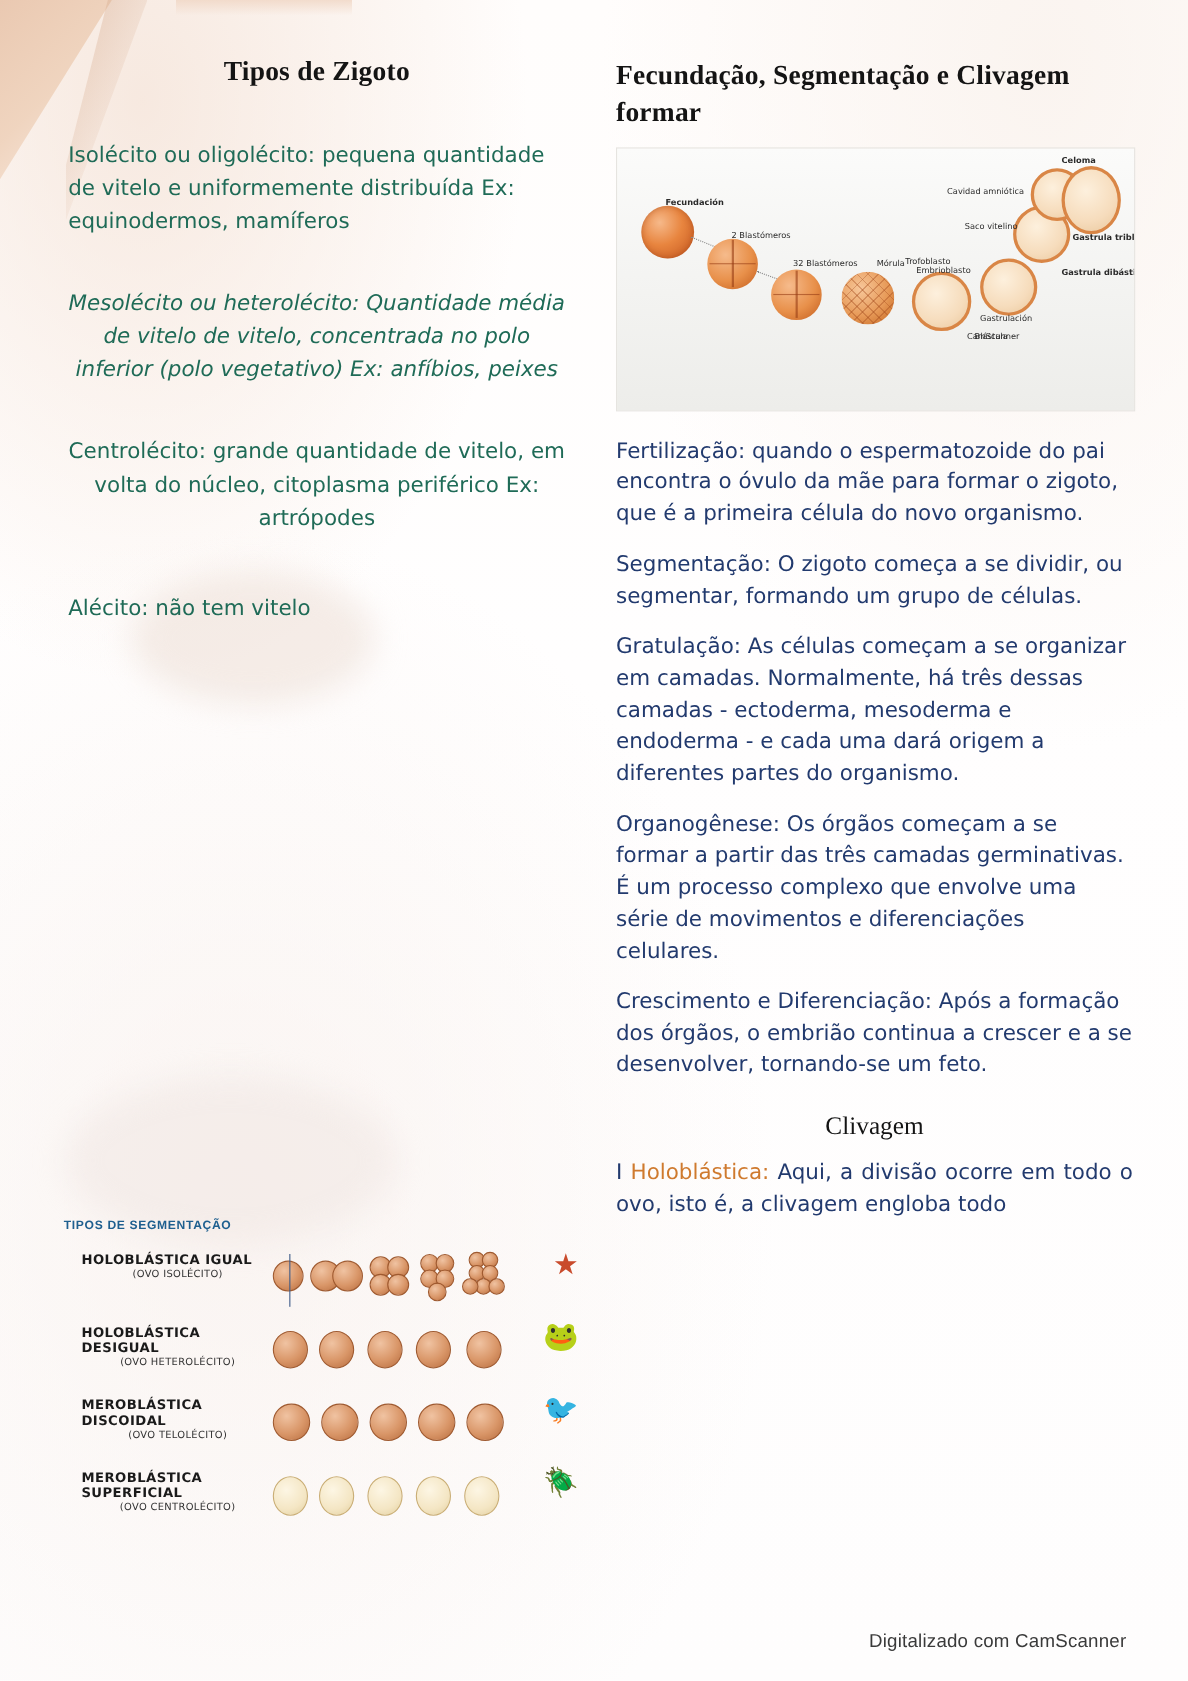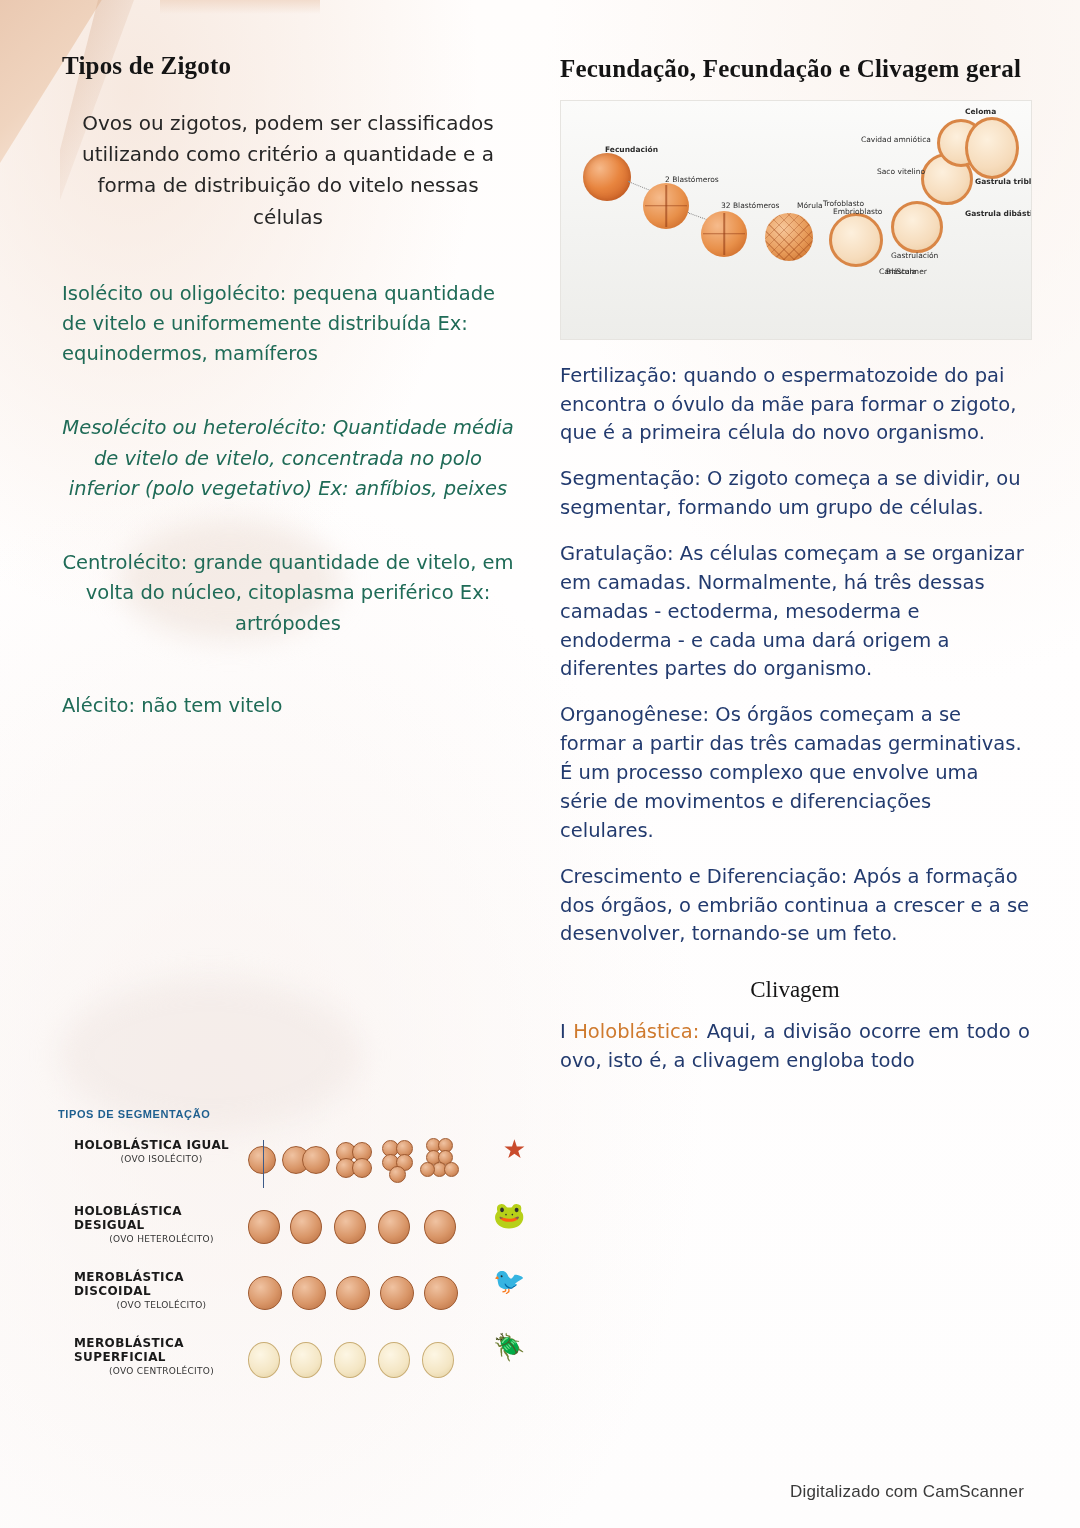--- a/index.html
+++ b/index.html
@@ -74,20 +74,21 @@
     position: absolute;
     left: 560px;
     top: 52px;
     width: 470px;
   }
 
   h1.title-serif {
     font-family: "Liberation Serif", serif;
     font-weight: bold;
     font-size: 25px;
+    text-align: center;
     margin: 0 0 18px 0;
     color: #141414;
     letter-spacing: .2px;
   }
   h1.title-serif.left-al {
     text-align: left;
     line-height: 1.35;
     margin-bottom: 14px;
   }
 
@@ -309,21 +310,20 @@
 <div class="top-strip"></div>
 
 <div class="smudge" style="left:120px; top:520px; width:220px; height:120px; background:rgba(236,222,214,.55);"></div>
 <div class="smudge" style="left:60px; top:980px; width:300px; height:150px; background:rgba(240,230,226,.5);"></div>
 
 <div class="content">
 
   <div class="col-left">
     <h1 class="title-serif">Tipos de Zigoto</h1>
 
-    <div class="hand intro">Ovos ou zigotos, podem ser classificados utilizando como critério a quantidade e a forma de distribuição do vitelo nessas células</div>
 
     <div class="hand para-green g1 sp-1">Isolécito ou oligolécito: pequena quantidade de vitelo e uniformemente distribuída Ex: equinodermos, mamíferos</div>
     <div class="hand para-green g2 sp-2">Mesolécito ou heterolécito: Quantidade média de vitelo de vitelo, concentrada no polo inferior (polo vegetativo) Ex: anfíbios, peixes</div>
     <div class="hand para-green g4 sp-4">Centrolécito: grande quantidade de vitelo, em volta do núcleo, citoplasma periférico Ex: artrópodes</div>
     <div class="hand para-green g5 sp-5">Alécito: não tem vitelo</div>
   </div>
 
   <div class="figure-seg">
     <div class="seg-title">TIPOS DE SEGMENTAÇÃO</div>
 
@@ -397,21 +397,21 @@
         <div class="cell light" style="left:42px; top:12px; width:30px; height:34px;"></div>
         <div class="cell light" style="left:86px; top:12px; width:30px; height:34px;"></div>
         <div class="cell light" style="left:130px; top:12px; width:30px; height:34px;"></div>
         <div class="cell light" style="left:174px; top:12px; width:30px; height:34px;"></div>
       </div>
       <div class="animal">🪲</div>
     </div>
   </div>
 
   <div class="col-right">
-    <h1 class="title-serif left-al">Fecundação, Fecundação e Clivagem geral</h1>
+    <h1 class="title-serif left-al">Fecundação, Segmentação e Clivagem formar</h1>
 
     <div class="figure-embryo">
 
       <div class="emb" style="left:22px; top:52px; width:48px; height:48px;"></div>
       <div class="emb-label b" style="left:44px; top:44px;">Fecundación</div>
       <div class="dotline" style="left:66px; top:86px; width:32px; transform:rotate(22deg);"></div>
 
       <div class="emb-cross" style="left:82px; top:82px; width:46px; height:46px;"></div>
       <div class="emb-label" style="left:104px; top:74px;">2 Blastómeros</div>
       <div class="dotline" style="left:126px; top:116px; width:28px; transform:rotate(20deg);"></div>

